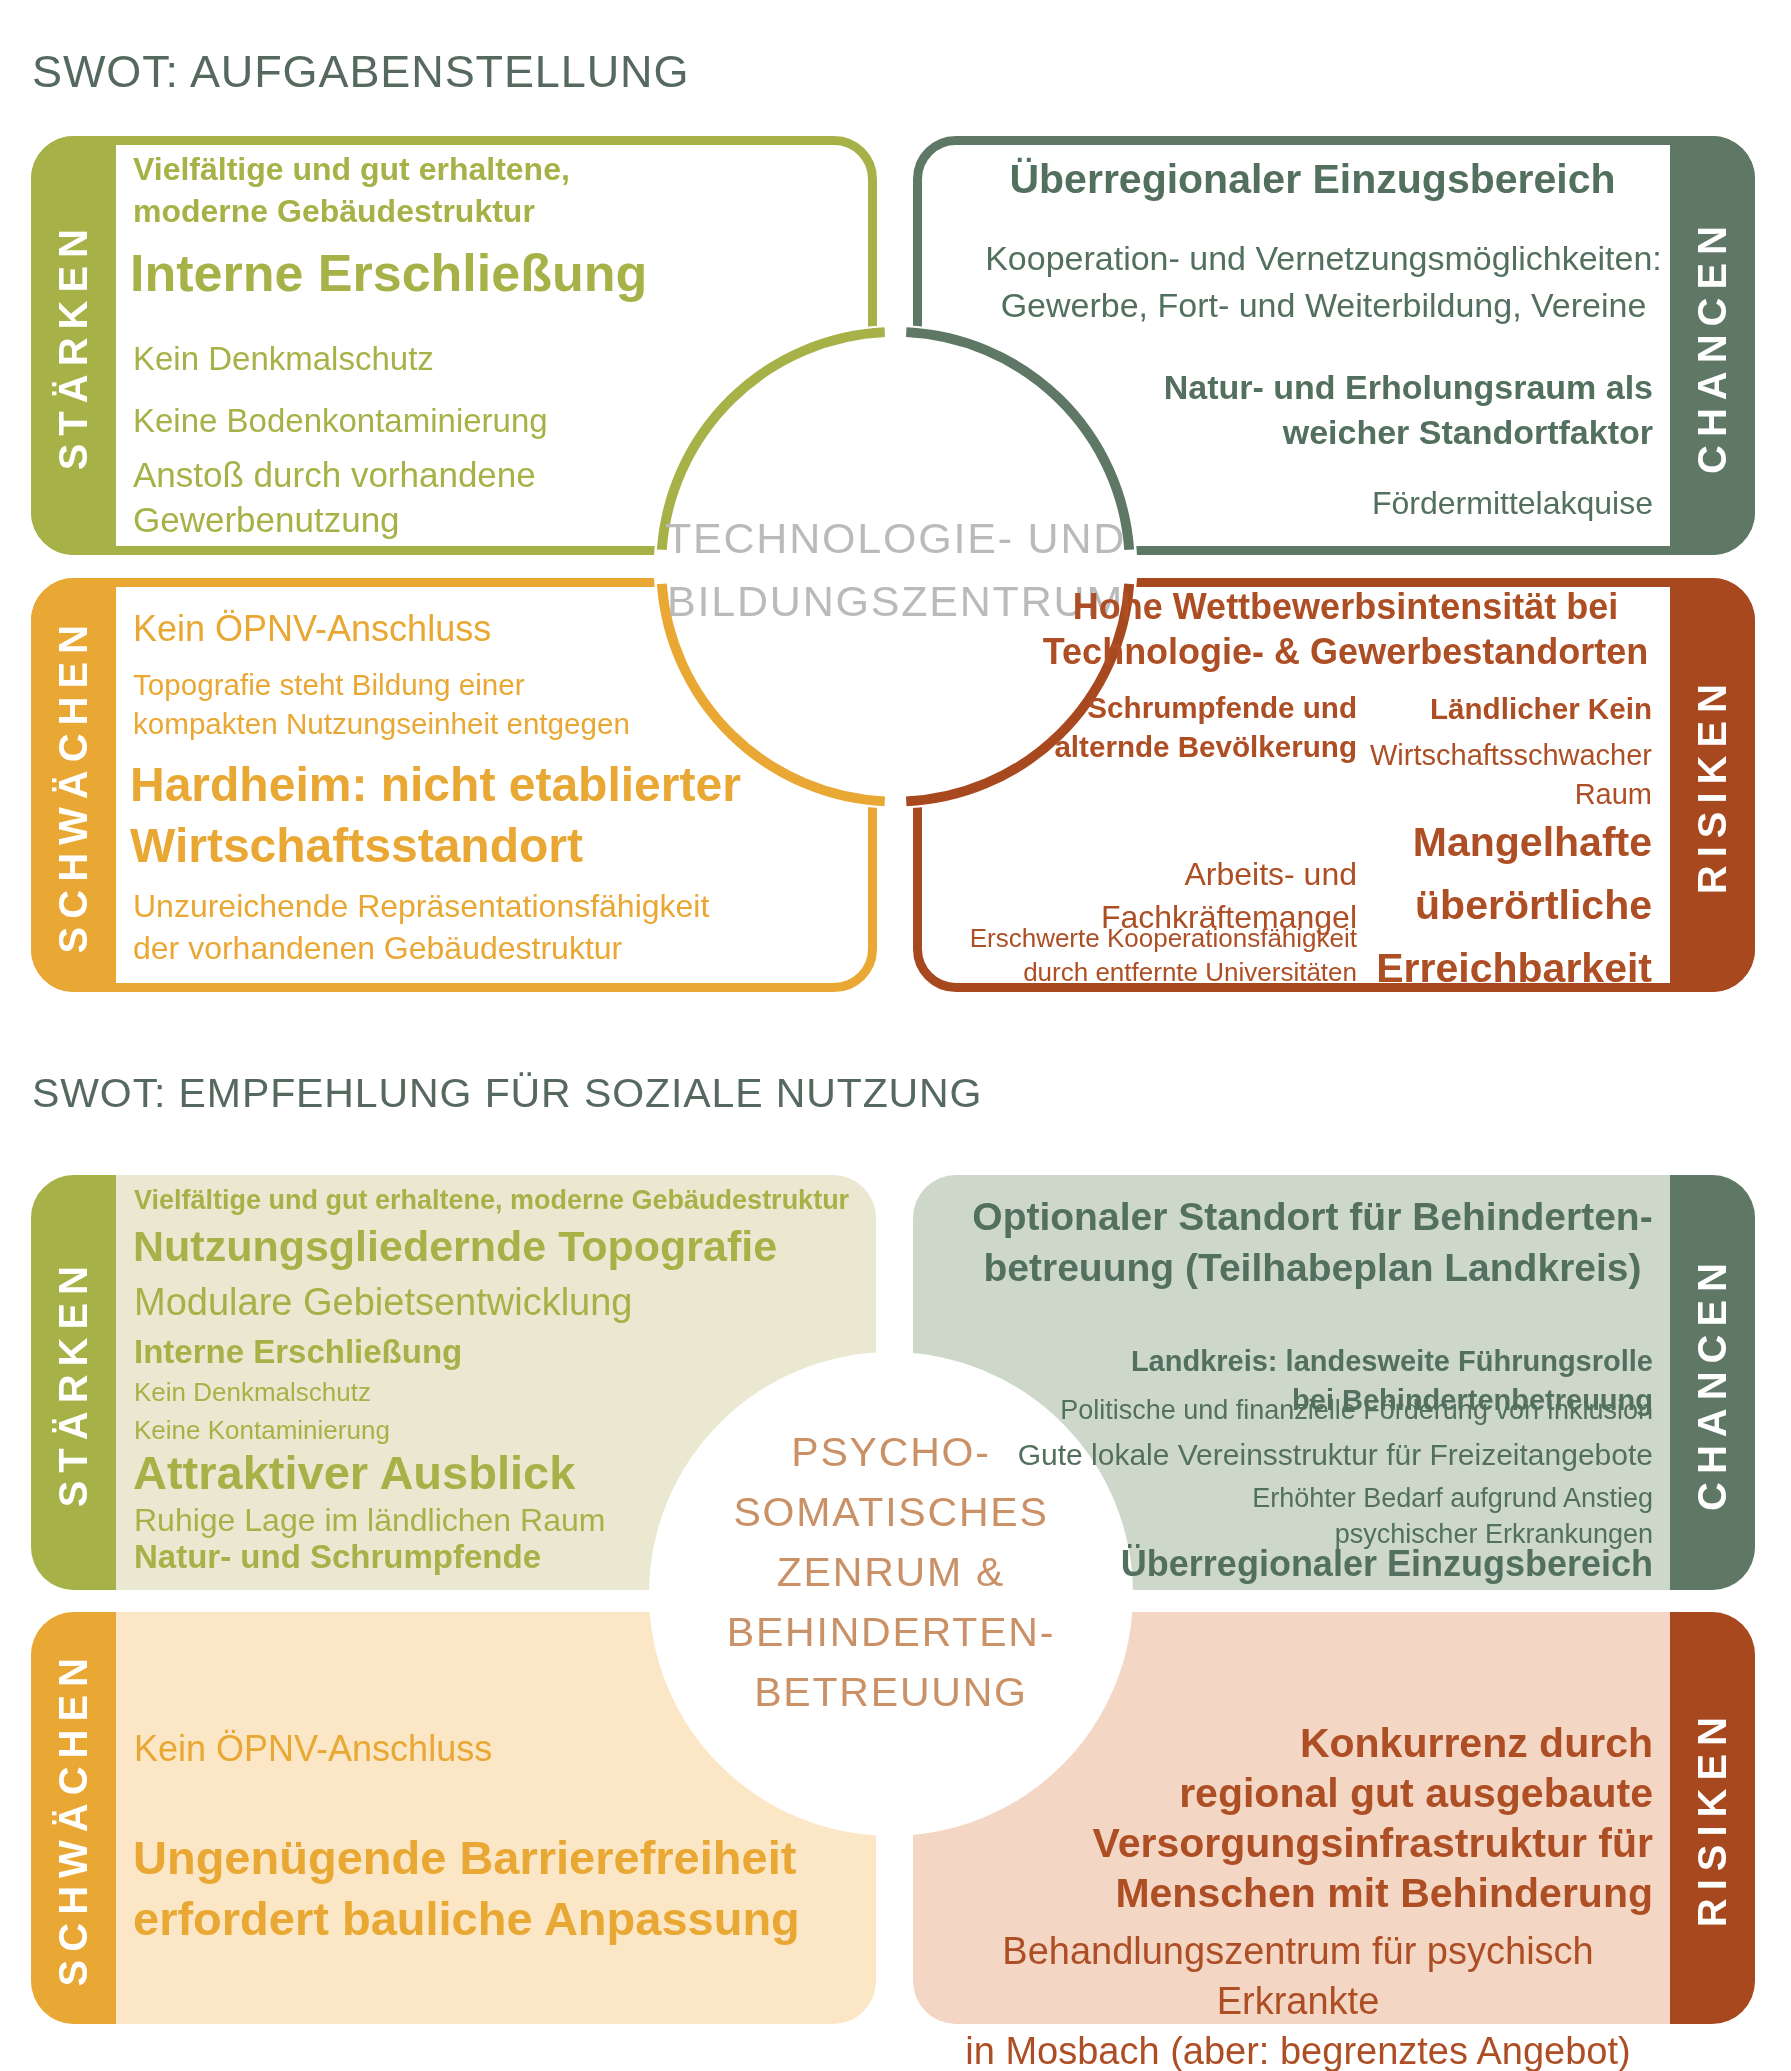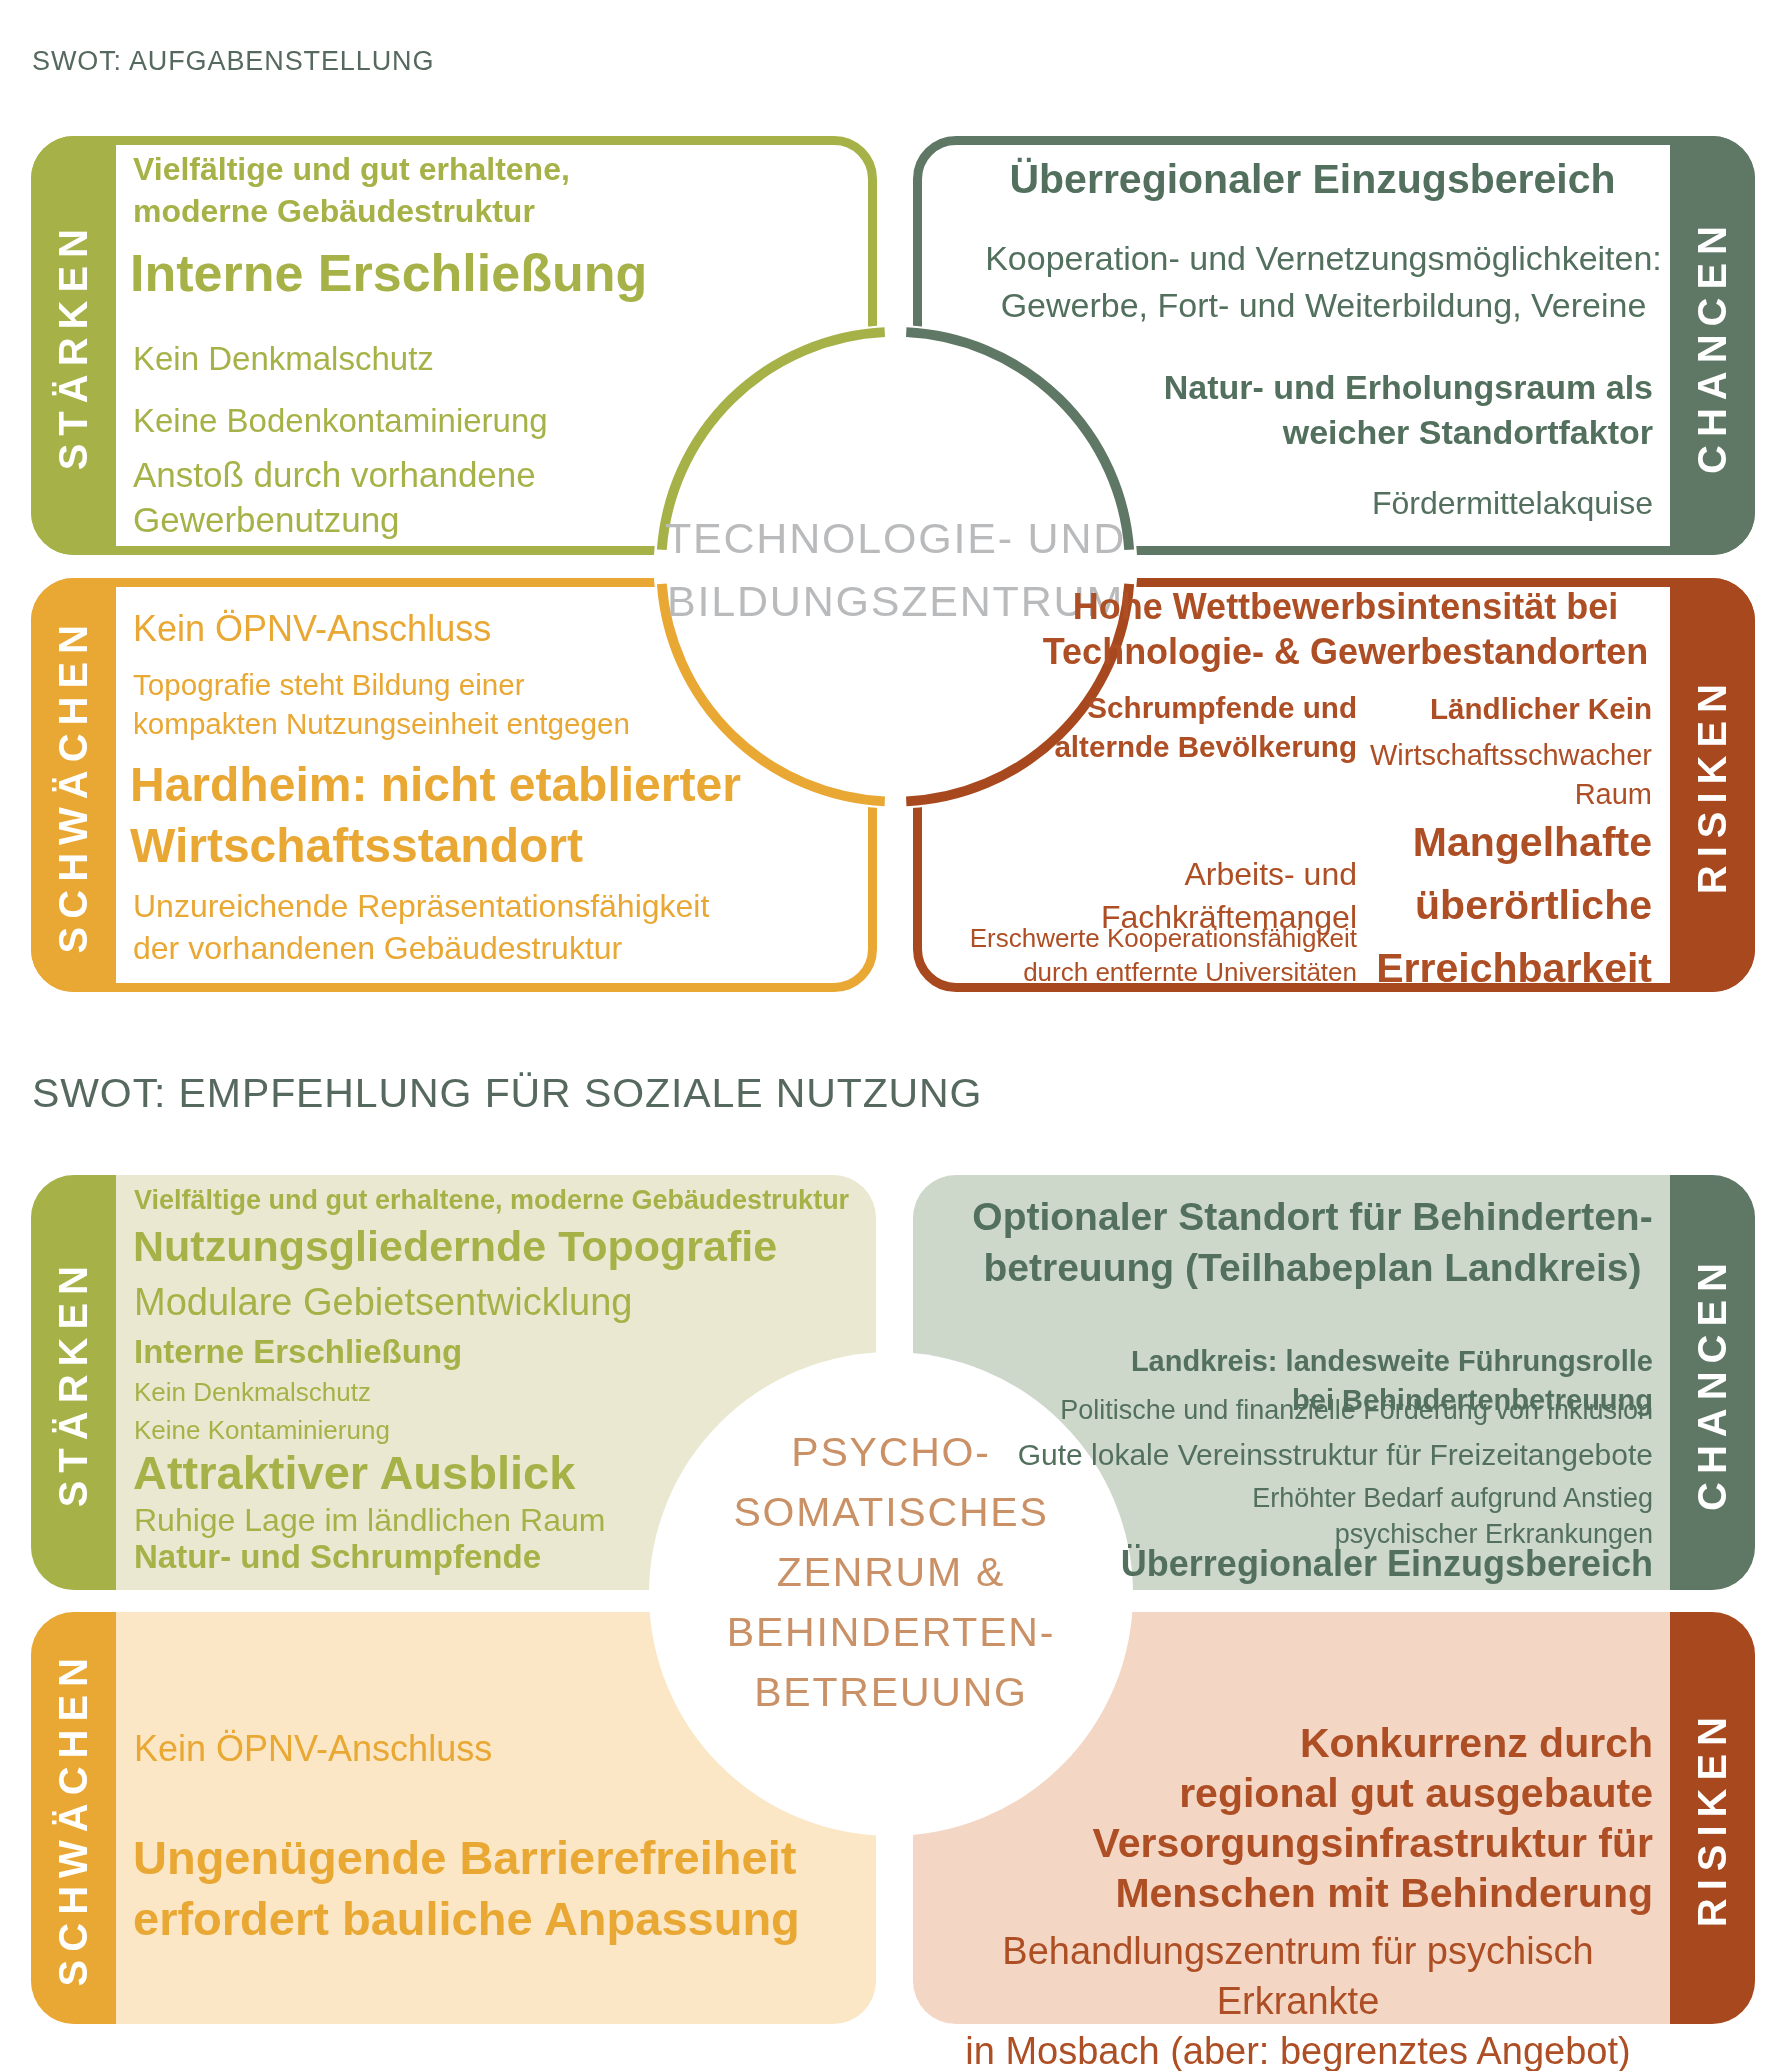--- a/index.html
+++ b/index.html
@@ -21,21 +21,21 @@
   }
   .shapes{position:absolute;left:0;top:0;z-index:2;pointer-events:none;}
   .circle2{position:absolute;left:649px;top:1352px;width:484px;height:484px;border-radius:50%;background:#fff;z-index:2;}
   
 </style>
 </head>
 <body>
 
 <div id="canvas">
 
-  <div class="t" style="left:32px;top:45px;font-size:27px;color:var(--title-color);letter-spacing:0.9px;text-align:right;">SWOT: AUFGABENSTELLUNG</div>
+  <div class="t" style="left:32px;top:45px;font-size:45px;color:var(--title-color);letter-spacing:0.9px;text-align:right;">SWOT: AUFGABENSTELLUNG</div>
 
   <div class="box outline" style="left:31px;top:136px;width:846px;height:419px;border-color:var(--olive);box-sizing:border-box;"></div>
   <div class="box outline" style="left:913px;top:136px;width:842px;height:419px;border-color:var(--dark-green);box-sizing:border-box;"></div>
   <div class="box outline" style="left:31px;top:578px;width:846px;height:414px;border-color:var(--amber);box-sizing:border-box;"></div>
   <div class="box outline" style="left:913px;top:578px;width:842px;height:414px;border-color:var(--rust);box-sizing:border-box;"></div>
 
   <div class="bar bar-l" style="left:31px;top:136px;width:85px;height:419px;background:var(--olive);">
     <span class="vlabel">STÄRKEN</span>
   </div>
   <div class="bar bar-r" style="left:1670px;top:136px;width:85px;height:419px;background:var(--dark-green);">

